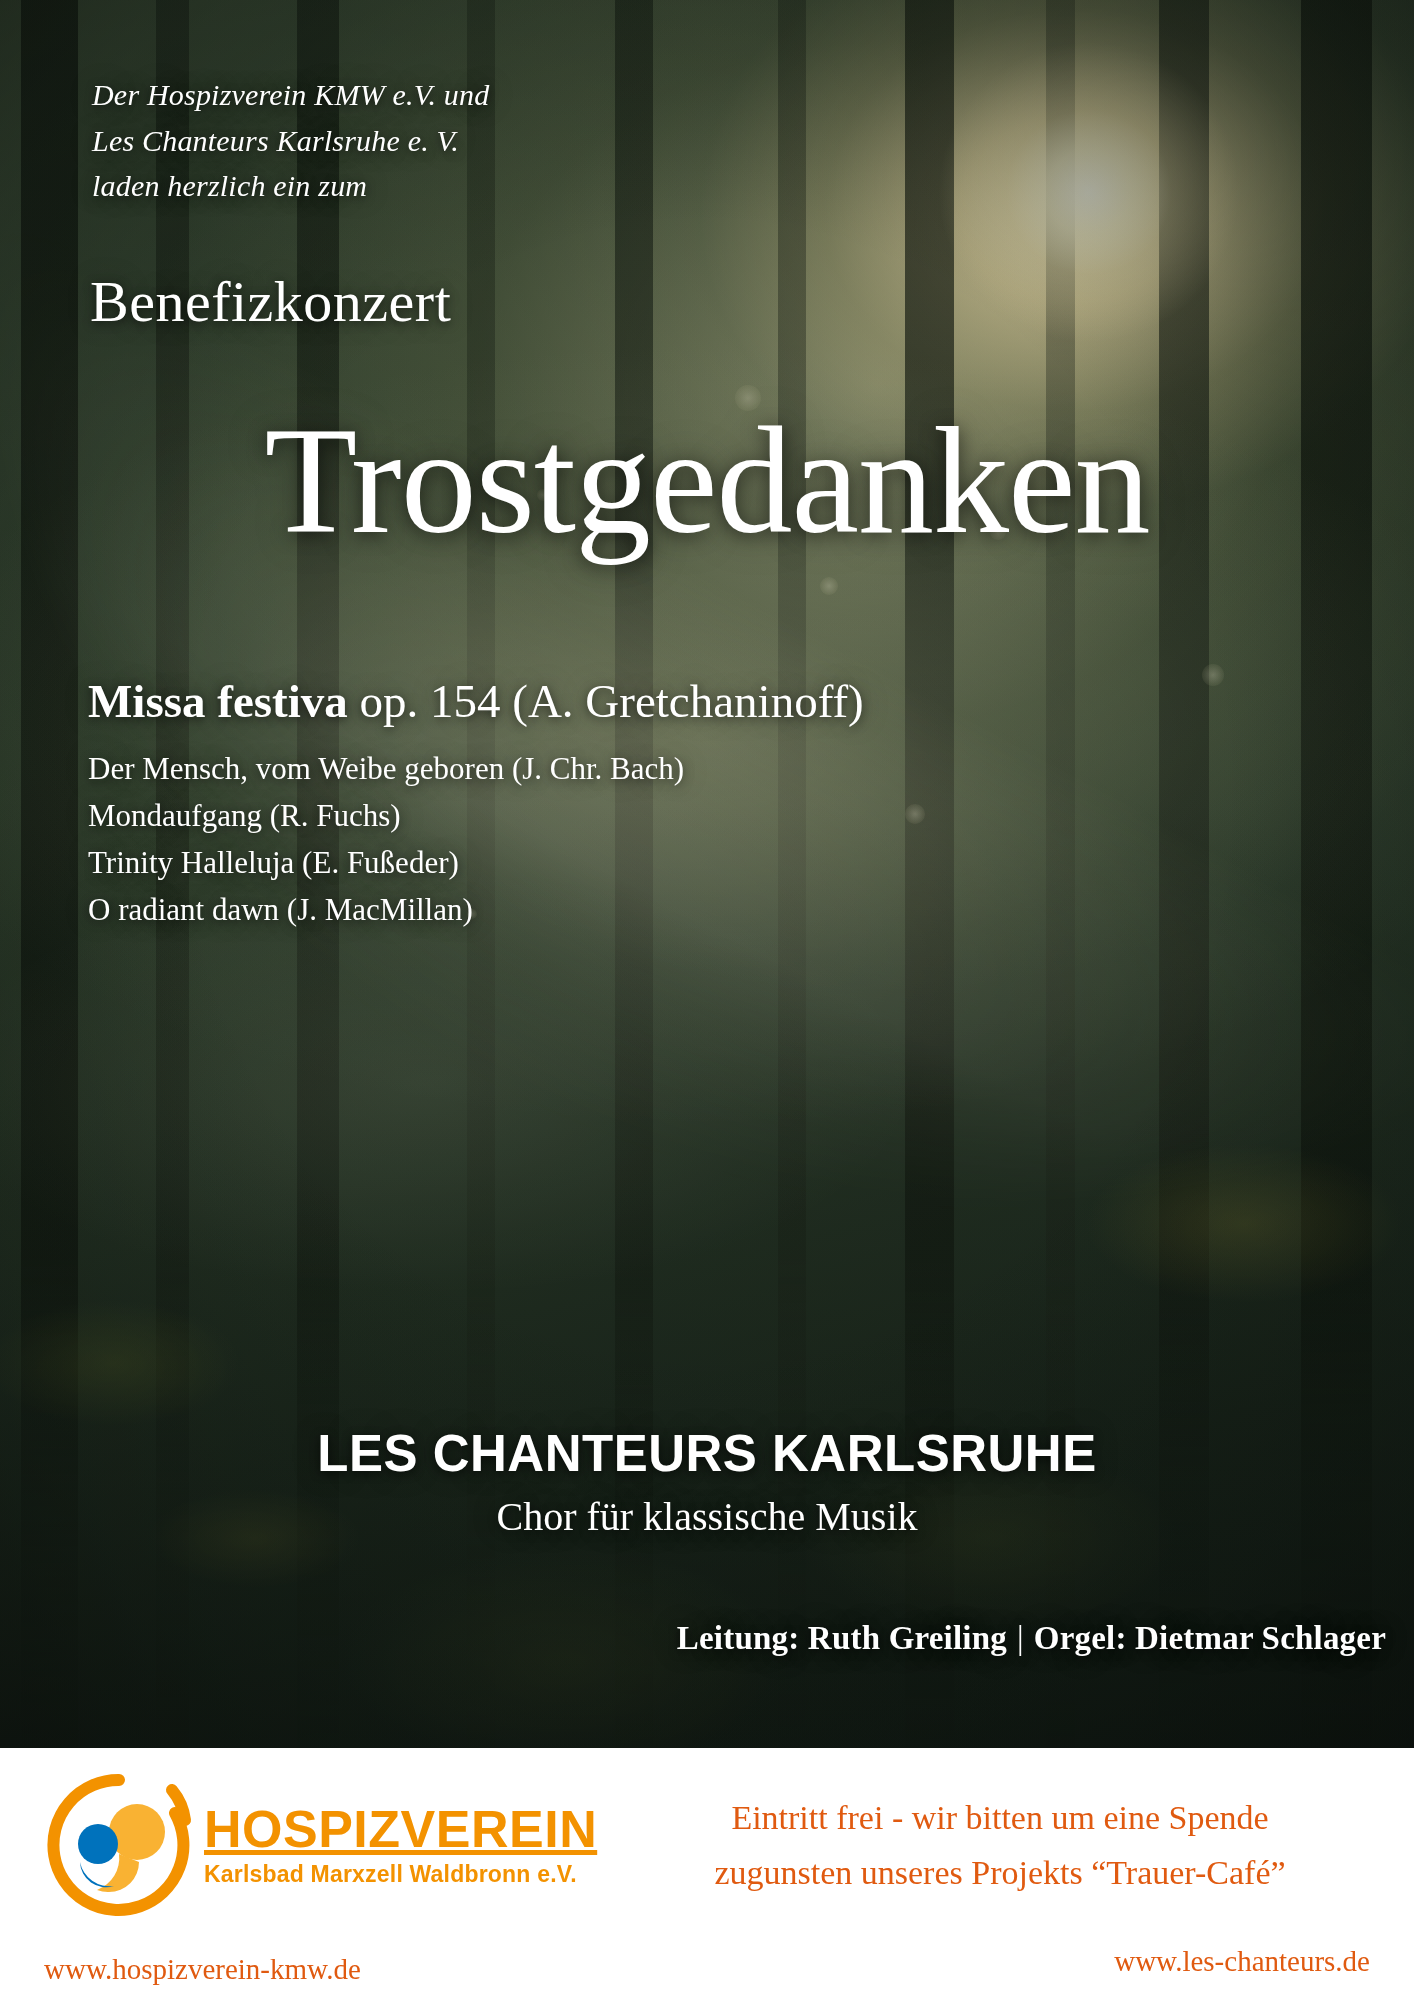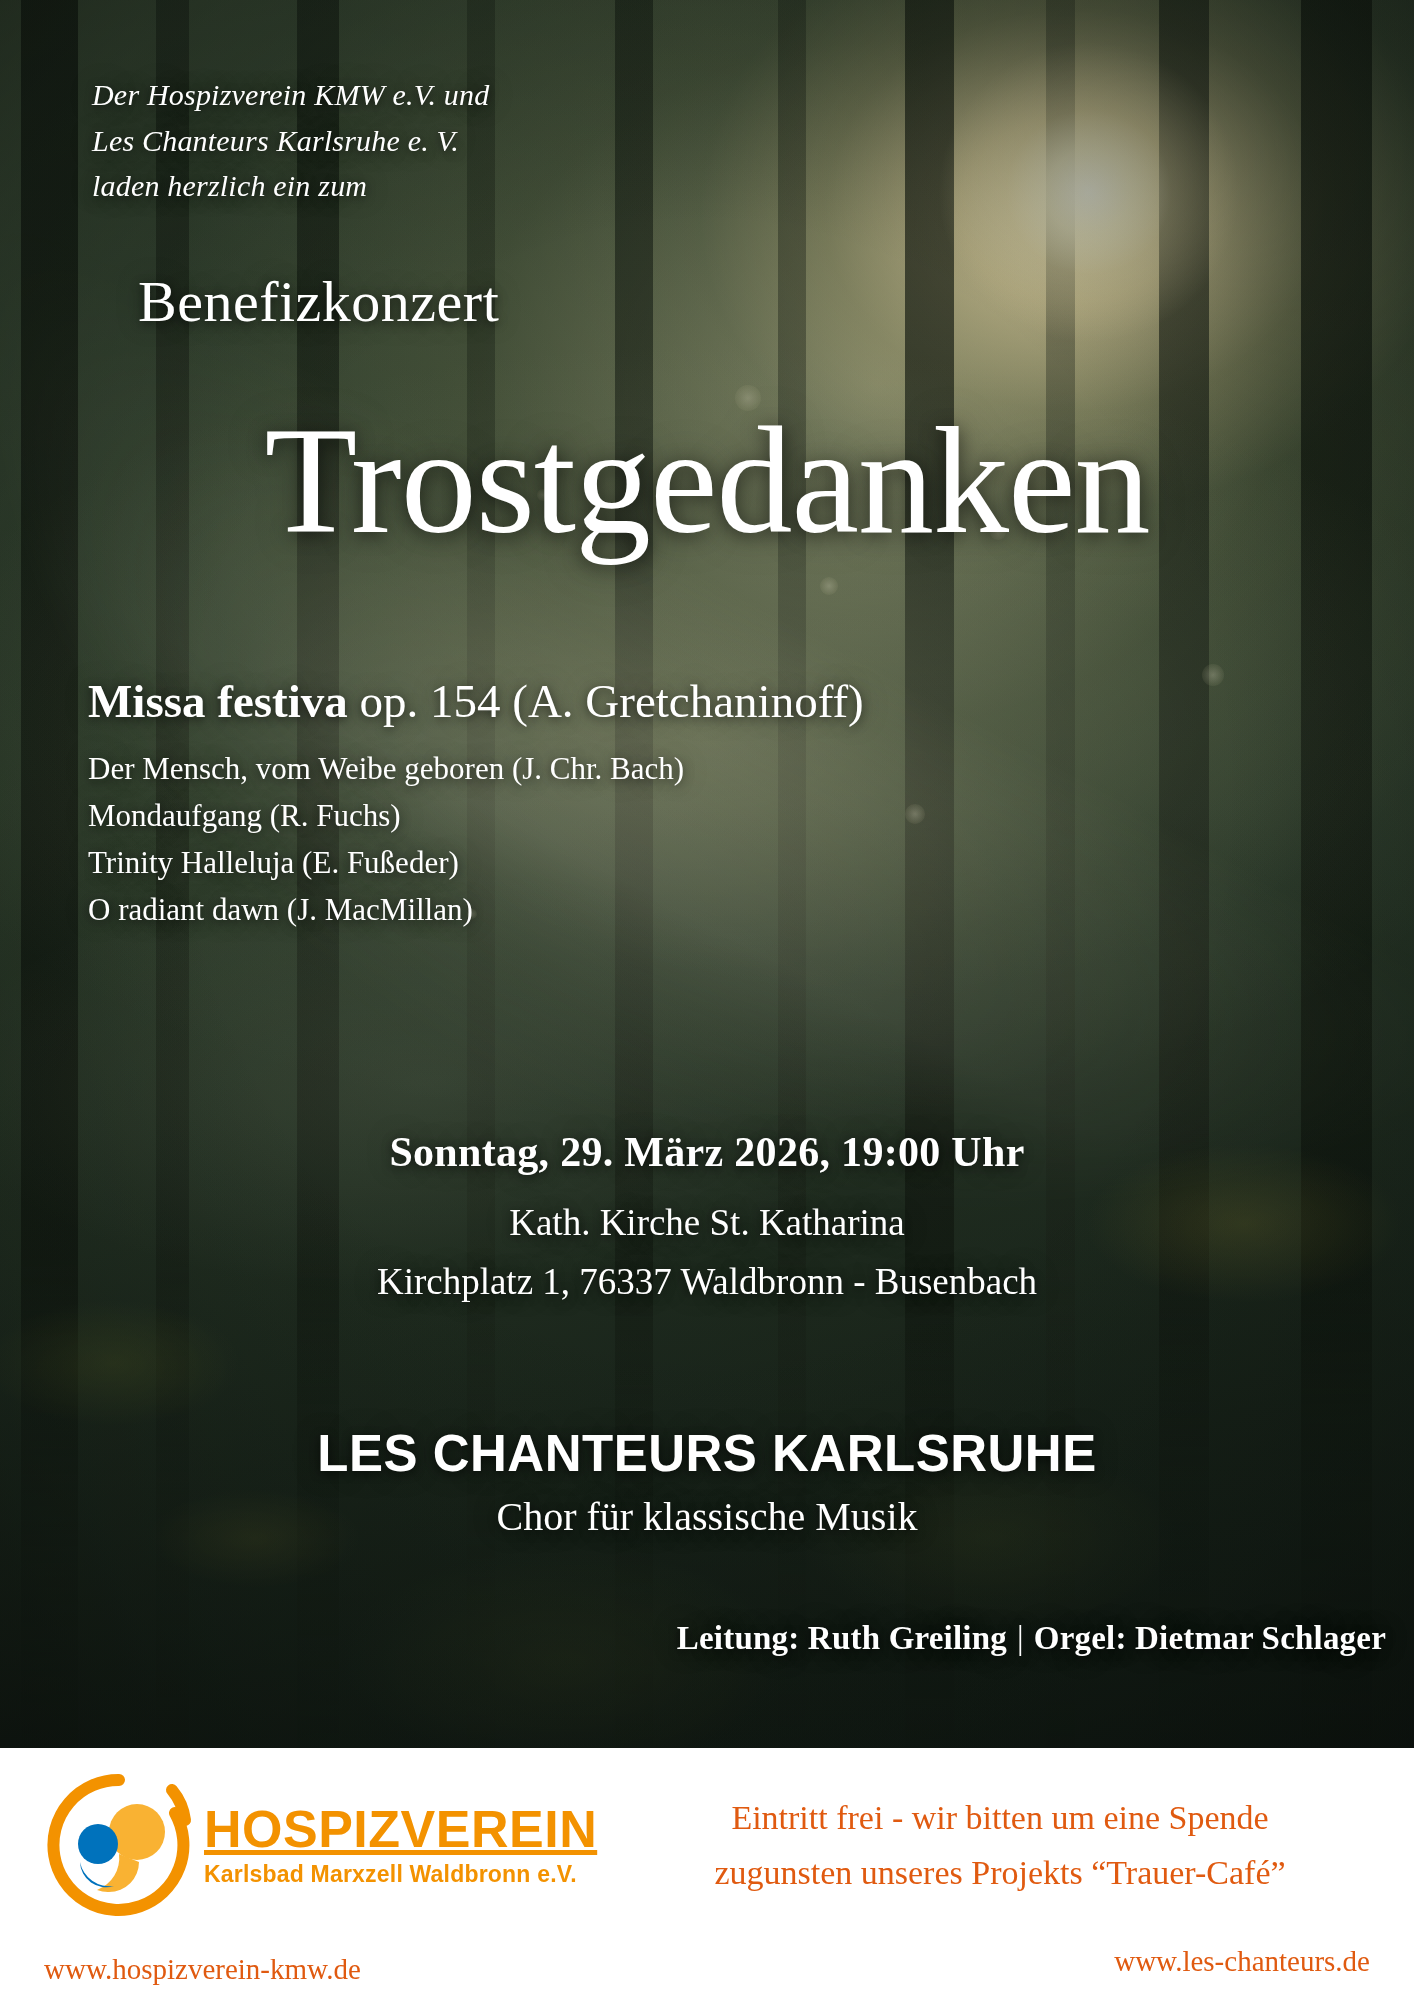--- a/index.html
+++ b/index.html
@@ -103,21 +103,20 @@
     line-height: 1.52;
     letter-spacing: .2px;
     font-style: italic;
   }
   .benefiz {
     position: absolute;
     left: 90px; top: 268px;
     font-size: 58px;
     font-weight: 400;
     letter-spacing: .5px;
-    margin-left: 48px;
   }
   .title-main {
     position: absolute;
     left: 0; top: 405px;
     width: 1414px;
     text-align: center;
     font-size: 152px;
     line-height: 1;
     font-weight: 400;
     letter-spacing: -1px;
@@ -280,25 +279,20 @@
     <div class="program">
       <div class="prog-head">
         <b>Missa festiva</b><span> op. 154 (A. Gretchaninoff)</span>
       </div>
       <div class="prog-item">Der Mensch, vom Weibe geboren (J. Chr. Bach)</div>
       <div class="prog-item">Mondaufgang (R. Fuchs)</div>
       <div class="prog-item">Trinity Halleluja (E. Fußeder)</div>
       <div class="prog-item">O radiant dawn (J. MacMillan)</div>
     </div>
 
-    <div class="when">
-      <div class="date">Sonntag, 29. März 2026, 19:00 Uhr</div>
-      <div class="venue">Kath. Kirche St. Katharina</div>
-      <div class="venue" style="margin-top:2px;">Kirchplatz 1, 76337 Waldbronn - Busenbach</div>
-    </div>
 
     <div class="choir">
       <div class="name">LES CHANTEURS KARLSRUHE</div>
       <div class="sub">Chor für klassische Musik</div>
     </div>
 
     <div class="credits">
       <span>Leitung: Ruth Greiling</span><span class="sep">|</span><span>Orgel: Dietmar Schlager</span>
     </div>
   </div>

